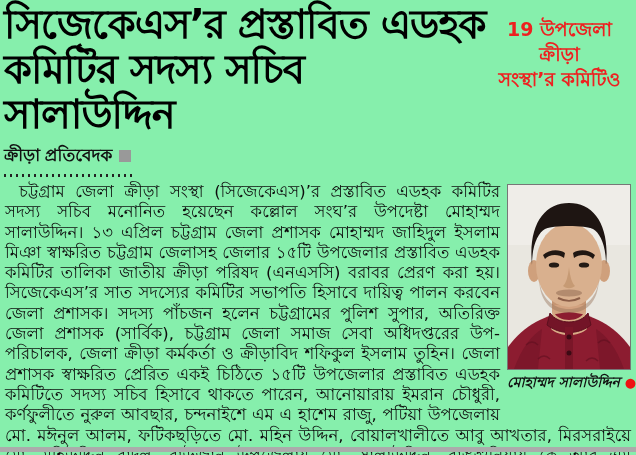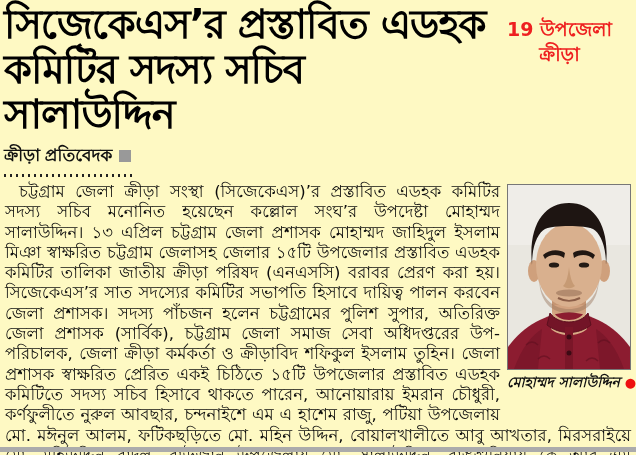--- a/index.html
+++ b/index.html
@@ -1,17 +1,17 @@
 <!DOCTYPE html>
 <html><head>
 <meta charset="utf-8">
 <style>
   html,body{margin:0;padding:0;background:#fff;}
   .page{
-    position:relative;width:636px;height:455px;background:#fef9c3;
+    position:relative;width:636px;height:455px;background:#86efac;
     overflow:hidden;font-family:"Liberation Sans",sans-serif;color:#0d0d0d;
     box-sizing:border-box;
   }
   .header{display:flex;padding:2px 4px 0 4px;}
   .headline{
     width:486px;font-family:"DejaVu Sans",sans-serif;font-weight:bold;
     font-size:40px;line-height:45px;color:#000;letter-spacing:-1px;margin:0;
   }
   .side-note{
     width:146px;padding-top:15px;text-align:center;
@@ -41,20 +41,21 @@
 </style>
 </head>
 <body>
 
 <div class="page">
 
   <div class="header">
     <h1 class="headline">সিজেকেএস’র প্রস্তাবিত এডহক কমিটির সদস্য সচিব সালাউদ্দিন</h1>
     <div class="side-note">
       <div>19 উপজেলা ক্রীড়া</div>
+      <div>সংস্থা’র কমিটিও</div>
     </div>
   </div>
 
   <div class="byline-row">
     <span>ক্রীড়া প্রতিবেদক</span>
     <span class="byline-square"></span>
   </div>
   <div class="dotted-rule"></div>
 
   <div class="article-body">

